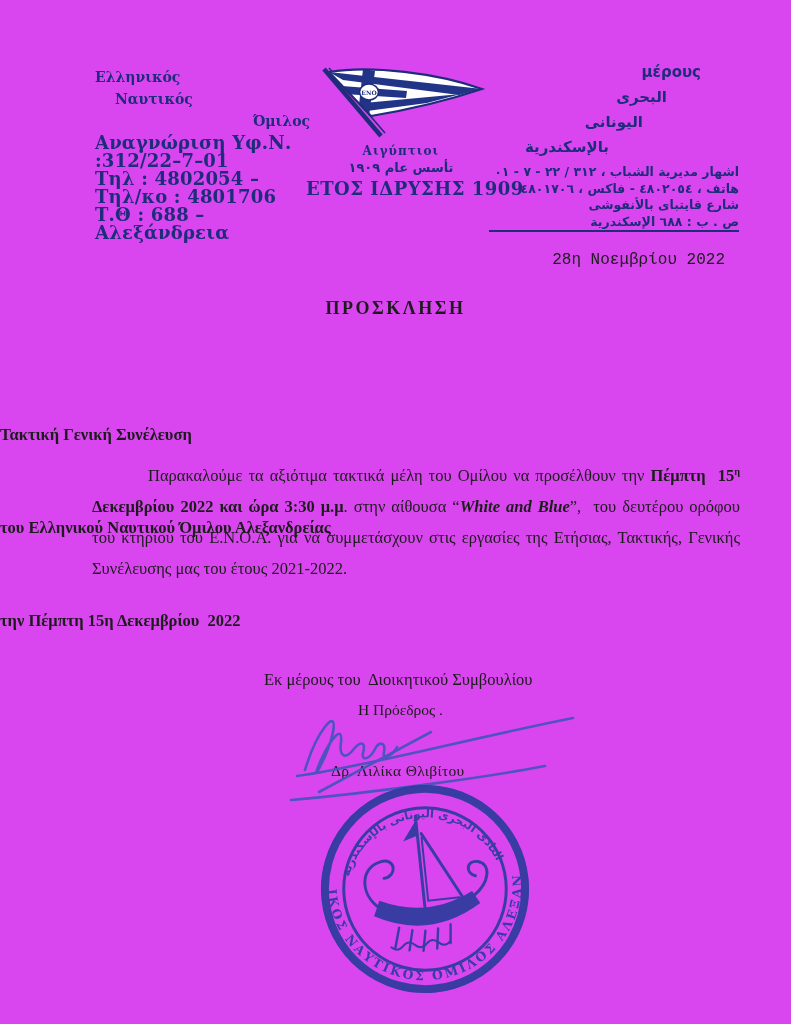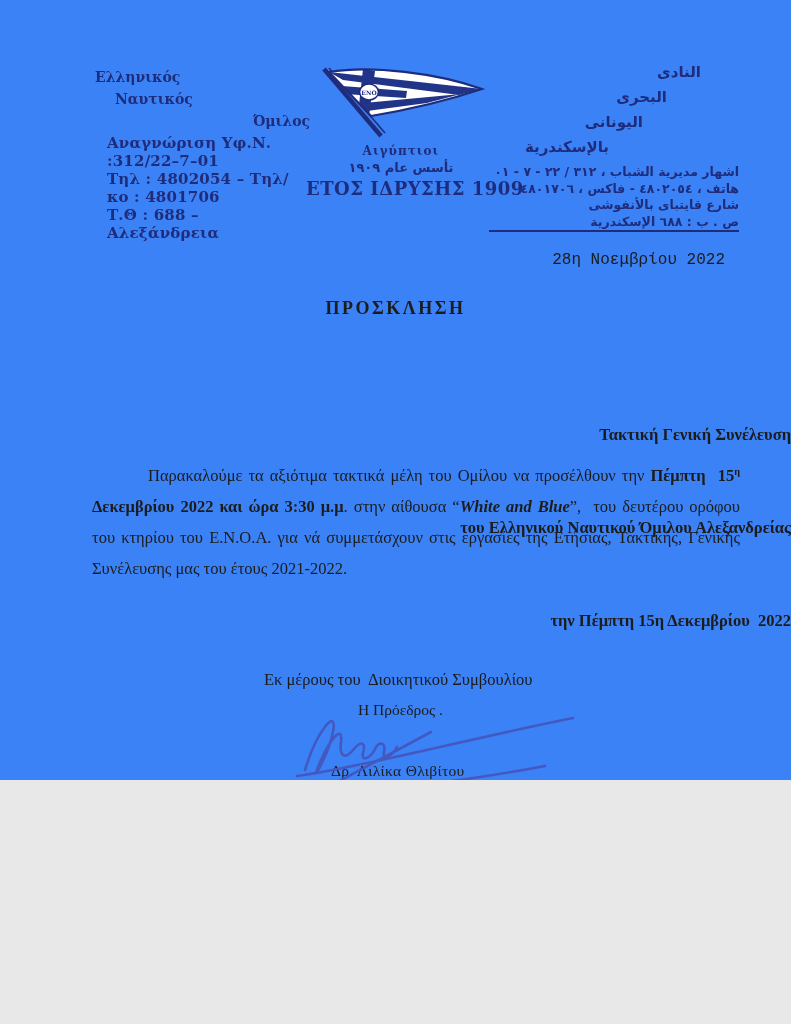--- a/index.html
+++ b/index.html
@@ -1,33 +1,33 @@
 <!DOCTYPE html>
 <html><head>
 <meta charset="utf-8">
 <style>
   html,body{margin:0;padding:0;background:#e8e8e8;}
   .page{
     position:relative;
-    width:791px;height:780px;
+    width:791px;height:1024px;
     margin:0 auto;
-    background:#3b82f6;
+    background:#d946ef;
     overflow:hidden;
     font-family:"Liberation Serif", serif;
     color:#1c1c1c;
   }
   
   .lh-left{
     position:absolute;left:95px;top:66px;width:215px;
     font-family:"DejaVu Serif", serif;
     font-weight:bold;color:#1f2c7c;
   }
   .lh-left .org-line{font-size:14px;line-height:22px;}
   .ml-0{margin-left:0;} .ml-1{margin-left:20px;} .ml-2{margin-left:31px;text-align:right;} .ml-3{margin-left:66px;}
-  .lh-left .detail-line{font-size:15px;line-height:18px;letter-spacing:.2px;margin-left:12px;}
+  .lh-left .detail-line{font-size:18px;line-height:18px;letter-spacing:.2px;}
   .lh-left .details{margin-top:2px;}
 
   .lh-center{
     position:absolute;left:306px;top:64px;width:190px;
     text-align:center;color:#1f2c7c;
   }
   .lh-center .flag-wrap{height:76px;}
   .cap-greek{font-family:"DejaVu Serif", serif;font-weight:bold;font-size:12px;letter-spacing:1px;margin-top:4px;}
   .cap-arabic{font-family:"DejaVu Sans", sans-serif;font-weight:bold;font-size:13px;margin-top:2px;direction:rtl;}
   .founding{font-family:"DejaVu Serif", serif;font-weight:bold;font-size:18px;letter-spacing:.5px;margin-top:3px;white-space:nowrap;}
@@ -49,21 +49,21 @@
   .lh-right .detail-line{font-size:12.5px;line-height:16.5px;}
 
   
   .date-line{position:absolute;top:251px;right:66px;font-size:16px;font-family:Liberation Mono, monospace;}
   .doc-title{
     position:absolute;top:298px;left:0;width:100%;
     text-align:center;font-weight:bold;font-size:18px;letter-spacing:2.5px;
   }
   .subtitle{
     position:absolute;top:357px;left:0;width:100%;
-    text-align:right;font-weight:bold;font-size:16.5px;line-height:31px;
+    text-align:left;font-weight:bold;font-size:16.5px;line-height:31px;
     white-space:pre-wrap;
     font-family:Liberation Serif, serif;
   }
   .para1{
     position:absolute;top:460px;left:92px;width:648px;
     font-size:16.5px;line-height:31px;text-align:justify;text-indent:56px;
     white-space:pre-wrap;
   }
   .seg-normal{font-weight:normal;}
   .seg-bold{font-weight:bold;}
@@ -118,21 +118,21 @@
         <ellipse cx="60" cy="28" rx="9.5" ry="8" fill="#ffffff" stroke="#1f2c7c" stroke-width="1.6"></ellipse>
         <text x="60" y="31" text-anchor="middle" font-size="6" font-weight="bold" fill="#1f2c7c" font-family="DejaVu Serif, serif">ΕΝΟ</text>
       </svg>
     </div>
     <div class="cap-greek">Αιγύπτιοι</div>
     <div class="cap-arabic">تأسس عام ١٩٠٩</div>
     <div class="founding">ΕΤΟΣ ΙΔΡΥΣΗΣ 1909</div>
   </div>
 
   <div class="lh-right">
-    <div class="org-line mr-0">النادى</div>
+    <div class="org-line mr-0">μέρους</div>
     <div class="org-line mr-1">البحرى</div>
     <div class="org-line mr-2">اليونانى</div>
     <div class="org-line mr-3">بالإسكندرية</div>
     <div class="details">
       <div class="detail-line">اشهار مديرية الشباب ، ٣١٢ / ٢٢ - ٧ - ٠١</div>
       <div class="detail-line">هاتف ، ٤٨٠٢٠٥٤ - فاكس ، ٤٨٠١٧٠٦</div>
       <div class="detail-line">شارع قايتباى بالأنفوشى</div>
       <div class="detail-line">ص . ب : ٦٨٨ الإسكندرية</div>
     </div>
   </div>

